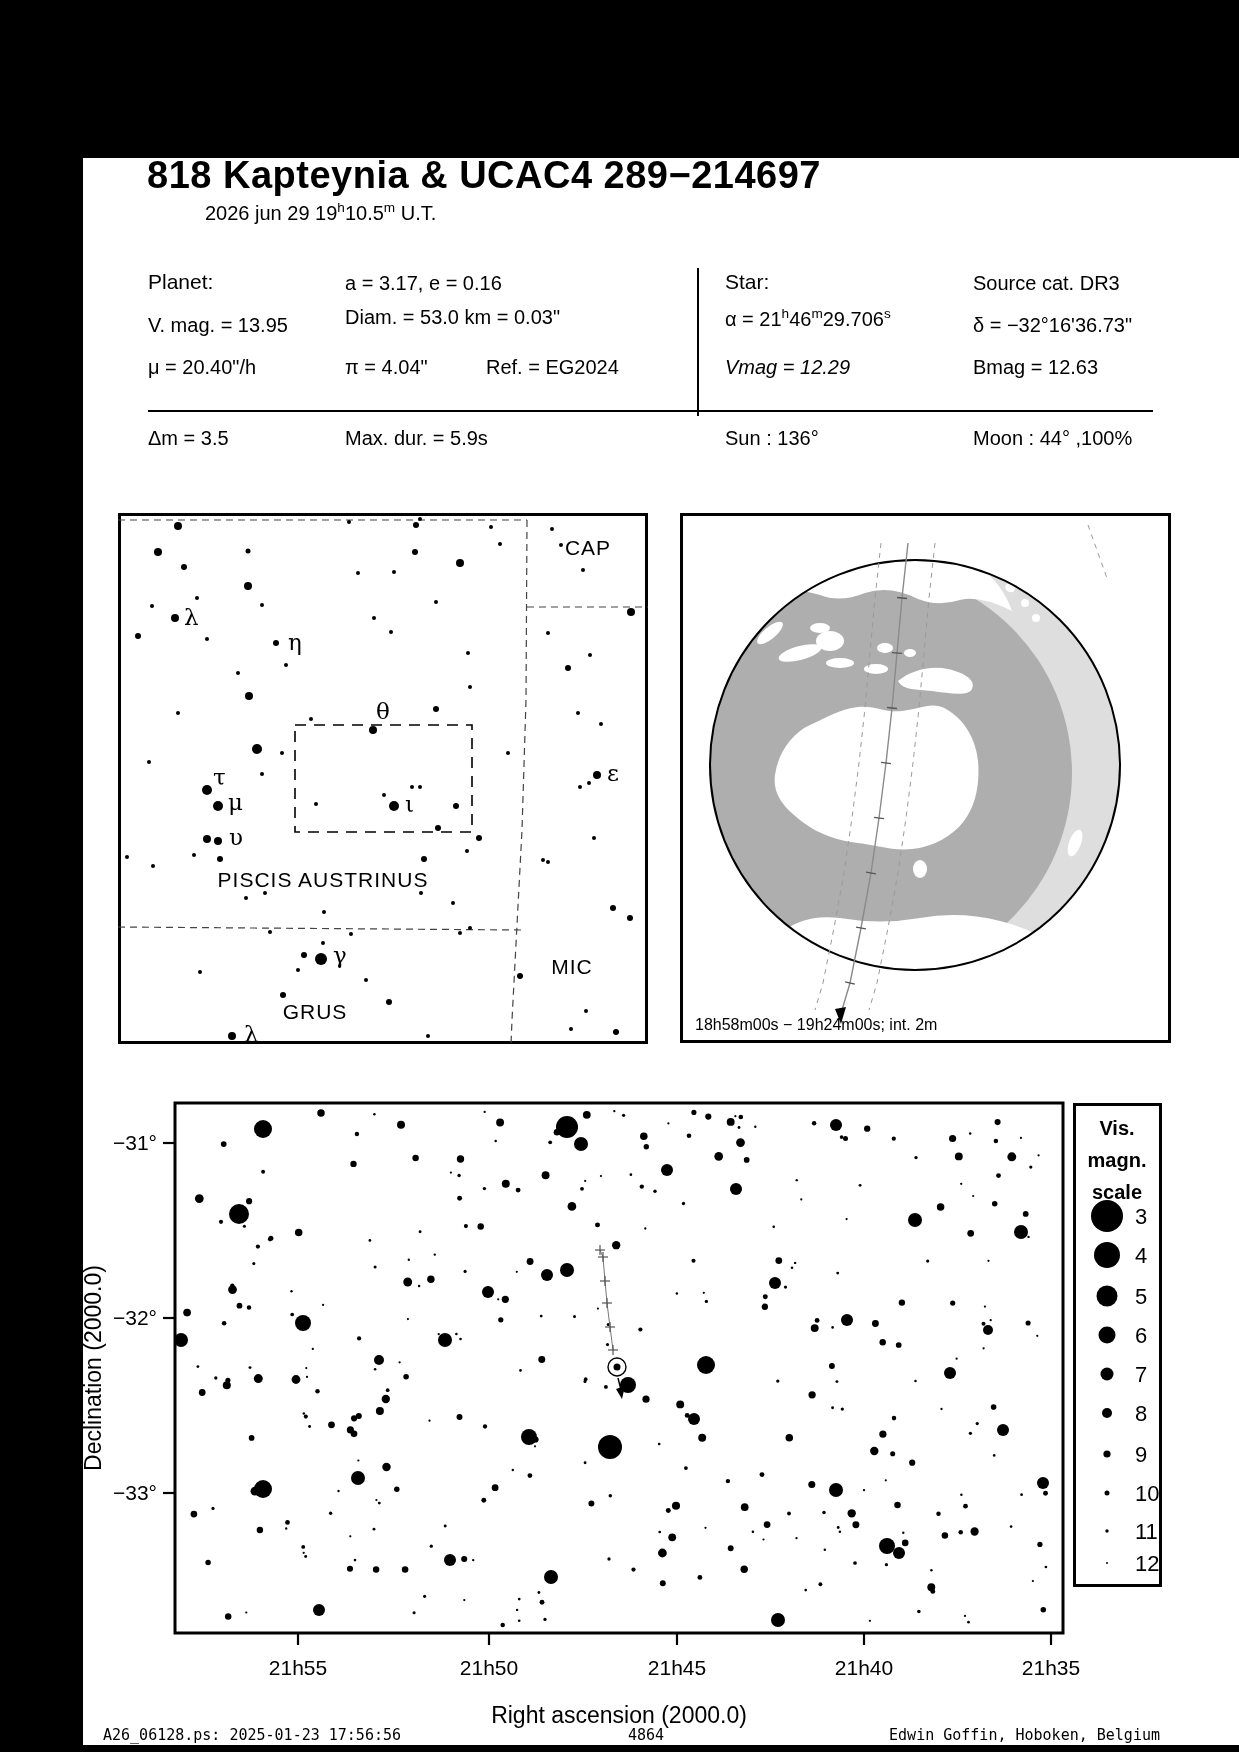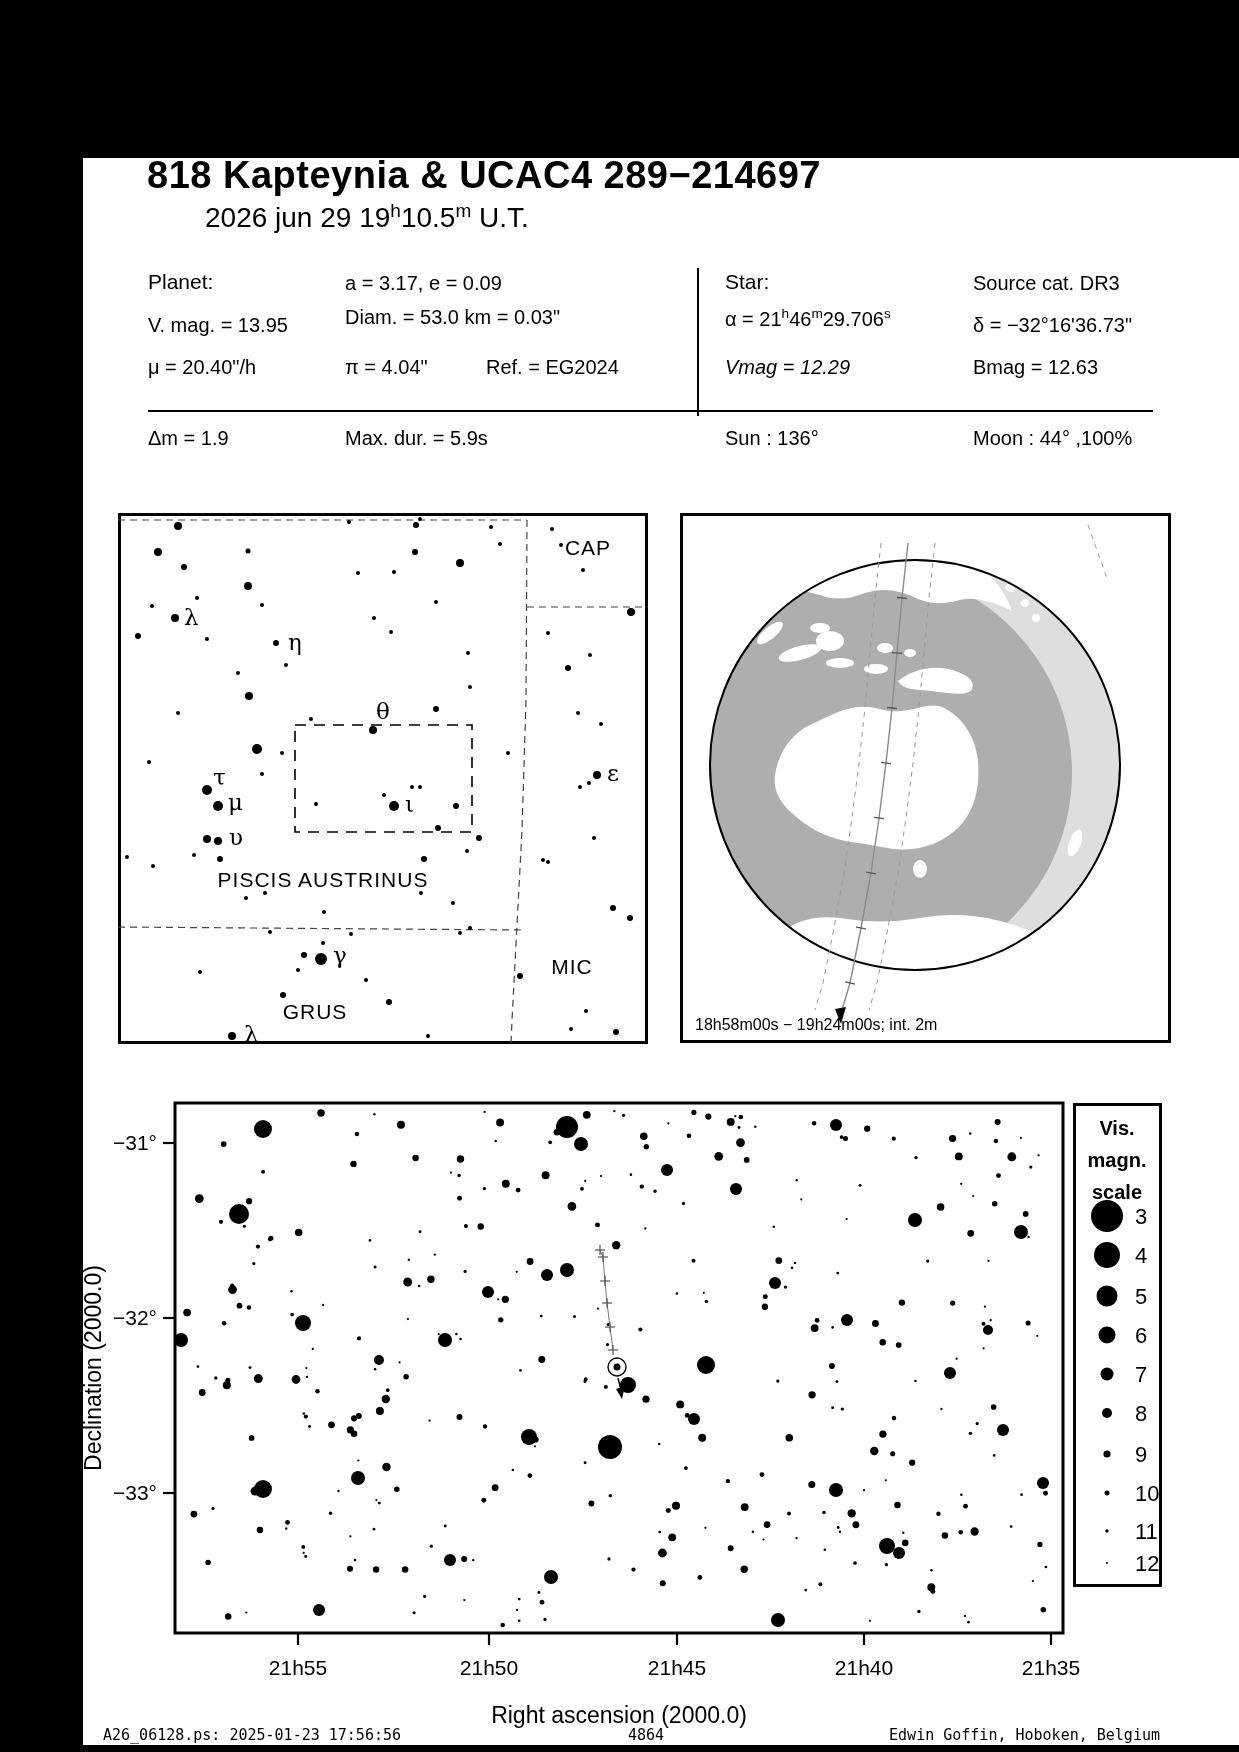--- a/index.html
+++ b/index.html
@@ -3,59 +3,59 @@
 <meta charset="utf-8">
 <style>
   html,body{margin:0;padding:0;}
   body{
     width:1239px;height:1752px;position:relative;background:#000;
     font-family:"Liberation Sans",sans-serif;color:#000;overflow:hidden;
   }
   .page{position:absolute;left:83px;top:158px;width:1184px;height:1587px;background:#fff;}
   .abs{position:absolute;white-space:nowrap;}
   .title{font-size:38px;font-weight:bold;letter-spacing:.5px;}
-  .subtitle{font-size:28px;}
+  .subtitle{font-size:20px;}
   .info{font-size:20px;}
   .blab{font-weight:normal;font-size:21px;}
   sup.u{font-size:.68em;vertical-align:super;line-height:0;}
   .vline{width:2px;background:#000;}
   .hline{height:2px;background:#000;}
   .caption{font-size:16px;}
   .footer{font-family:"DejaVu Sans Mono","Liberation Mono",monospace;font-size:15px;}
   svg text{font-family:"Liberation Sans",sans-serif;}
   svg text.greek{font-family:"DejaVu Serif",serif;}
 </style>
 </head>
 <body>
 
 <div class="page">
 
   <div class="abs title" style="left:64px;top:-4px;">818 Kapteynia  &amp;  UCAC4 289−214697</div>
   <div class="abs subtitle" style="left:122px;top:44px;"><span>2026 jun 29  19</span><sup class="u">h</sup><span>10.5</span><sup class="u">m</sup><span> U.T.</span></div>
 
   <div class="abs blab" style="left:65px;top:112px;">Planet:</div>
-  <div class="abs info" style="left:262px;top:114px;">a = 3.17, e = 0.09</div>
+  <div class="abs info" style="left:262px;top:114px;">a = 3.17, e = 0.16</div>
   <div class="abs blab" style="left:642px;top:112px;">Star:</div>
   <div class="abs info" style="left:890px;top:114px;">Source cat.  DR3</div>
 
   <div class="abs info" style="left:65px;top:156px;">V. mag. = 13.95</div>
   <div class="abs info" style="left:262px;top:148px;">Diam. = 53.0 km = 0.03"</div>
   <div class="abs info" style="left:642px;top:150px;"><span>α = 21</span><sup class="u">h</sup><span>46</span><sup class="u">m</sup><span>29.706</span><sup class="u">s</sup></div>
   <div class="abs info" style="left:890px;top:156px;">δ = −32°16'36.73"</div>
 
   <div class="abs info" style="left:65px;top:198px;">μ =  20.40"/h</div>
   <div class="abs info" style="left:262px;top:198px;">π =  4.04"</div>
   <div class="abs info" style="left:403px;top:198px;">Ref. = EG2024</div>
   <div class="abs info" style="left:642px;top:198px;font-style:italic;">Vmag = 12.29</div>
   <div class="abs info" style="left:890px;top:198px;">Bmag = 12.63</div>
 
   <div class="abs vline" style="left:614px;top:110px;height:148px;"></div>
   <div class="abs hline" style="left:65px;top:252px;width:1005px;"></div>
 
-  <div class="abs info" style="left:65px;top:269px;">Δm = 1.9</div>
+  <div class="abs info" style="left:65px;top:269px;">Δm = 3.5</div>
   <div class="abs info" style="left:262px;top:269px;">Max. dur. = 5.9s</div>
   <div class="abs info" style="left:642px;top:269px;">Sun : 136°</div>
   <div class="abs info" style="left:890px;top:269px;">Moon :  44° ,100%</div>
 
   <svg id="finder-svg" class="abs" style="left:35px;top:355px;" width="530" height="531">
       <rect x="1.5" y="1.5" width="527" height="528" fill="#fff" stroke="#000" stroke-width="3"></rect>
       <polyline points="0,7 409,7" fill="none" stroke="#444" stroke-width="1.2" stroke-dasharray="7,5"></polyline>
       <polyline points="409,7 408,187 404,317 394,507 393,531" fill="none" stroke="#444" stroke-width="1.2" stroke-dasharray="7,5"></polyline>
       <polyline points="0,414 404,417" fill="none" stroke="#444" stroke-width="1.2" stroke-dasharray="7,5"></polyline>
       <polyline points="409,94 530,94" fill="none" stroke="#444" stroke-width="1.2" stroke-dasharray="7,5"></polyline>

